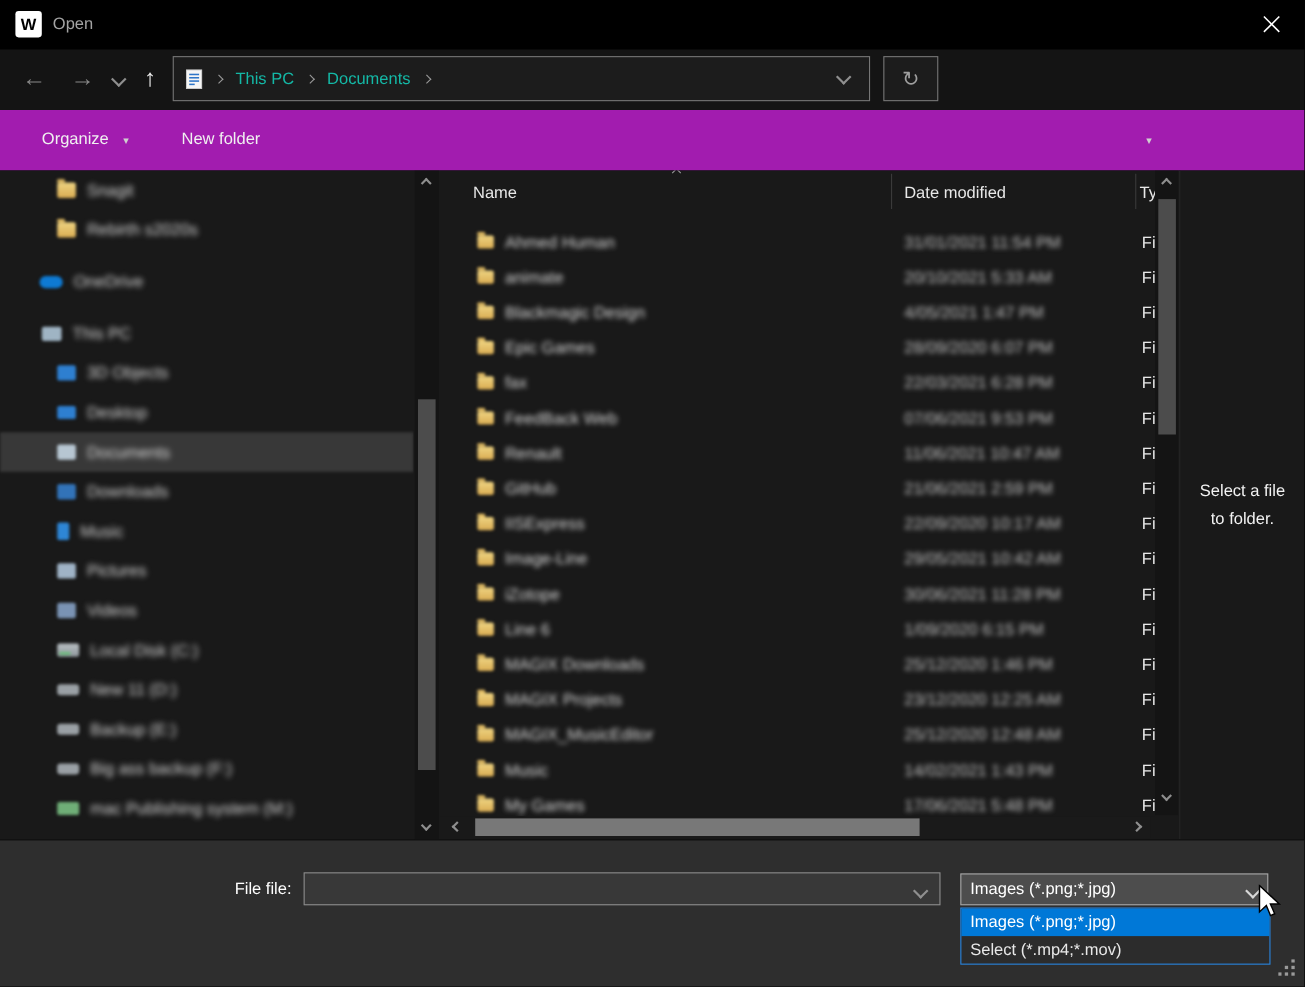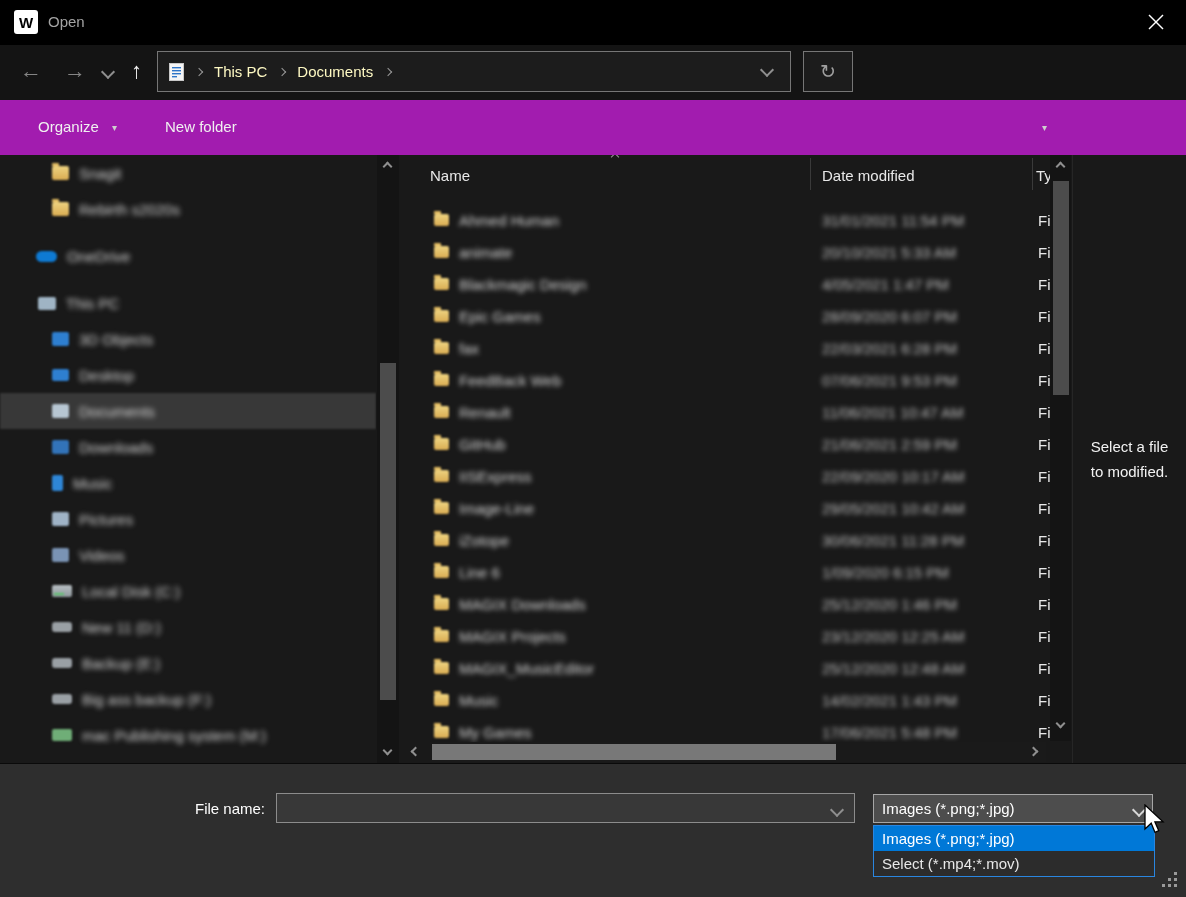--- a/index.html
+++ b/index.html
@@ -26,21 +26,21 @@
   #close-btn{left:1141px;top:8px;width:30px;height:28px;display:flex;align-items:center;justify-content:center;}
   
   #navrow{left:0;top:45px;width:1186px;height:55px;background:#141414;}
   .navglyph{position:absolute;font-size:22px;color:#858585;top:12px;line-height:28px;}
   #up-btn{color:#f0f0f0;}
   .fieldbox{position:absolute;top:6px;height:41px;border:1px solid #767676;background:#1c1c1c;
             display:flex;align-items:center;box-sizing:border-box;}
   #address-box{left:157px;width:634px;}
   #refresh-btn{left:803px;width:50px;justify-content:center;color:#9f9f9f;font-size:19px;}
   #search-box{left:866px;width:303px;}
-  .crumb{color:#fef9c3;padding:0 6px;white-space:nowrap;}
+  .crumb{color:#14b8a6;padding:0 6px;white-space:nowrap;}
   #placeholder{color:#9a9a9a;margin-left:14px;}
   
   #toolbarrow{left:0;top:100px;width:1186px;height:55px;background:#a21caf;}
   .tool-label{position:absolute;top:18px;color:#f0f0f0;}
   .caret{color:#cfcfcf;font-size:10px;}
   #help-btn{left:1134px;top:116px;width:23px;height:23px;border-radius:50%;background:#1b72cf;
             color:#fff;font-weight:bold;font-size:14px;display:flex;align-items:center;justify-content:center;}
   
   #main{left:0;top:155px;width:1186px;height:608px;background:#191919;overflow:hidden;}
   
@@ -414,26 +414,26 @@
 
   <div id="list-scroll" class="abs sb-track">
     <span class="chev up small sb-arrow" style="top:8px"></span>
     <div class="sb-thumb" style="top:26px;height:214px"></div>
     <span class="chev small sb-arrow" style="top:565px"></span>
   </div>
 
   <div id="preview-divider" class="abs"></div>
   <div id="preview" class="abs">
     <div class="msg" style="top:283px">Select a file</div>
-    <div class="msg" style="top:308px">to modified.</div>
+    <div class="msg" style="top:308px">to folder.</div>
   </div>
 </div>
 
 <div id="footer" class="abs">
-  <div id="fn-label" class="abs">File name:</div>
+  <div id="fn-label" class="abs">File file:</div>
   <input id="fn-input" class="abs" type="text" value="" style="">
   <span class="chev abs" id="fn-chev"></span>
 
   <div id="combo" class="abs">
     <span>Images (*.png;*.jpg)</span>
   </div>
   <span class="chev abs" id="combo-chev" style="border-color:#d8d8d8"></span>
 
   <div id="dropdown" class="abs">
 

